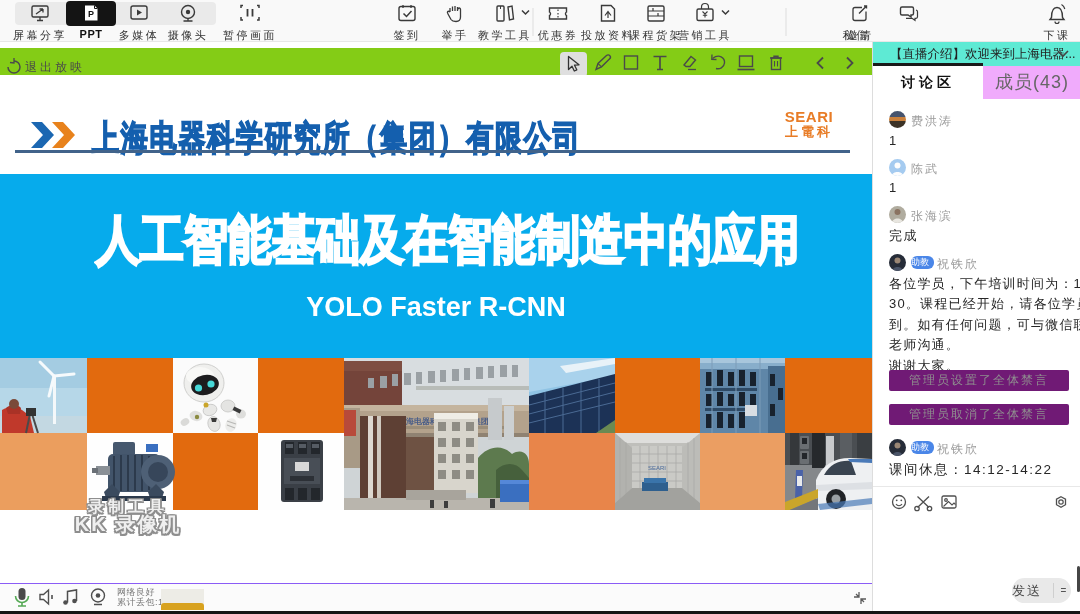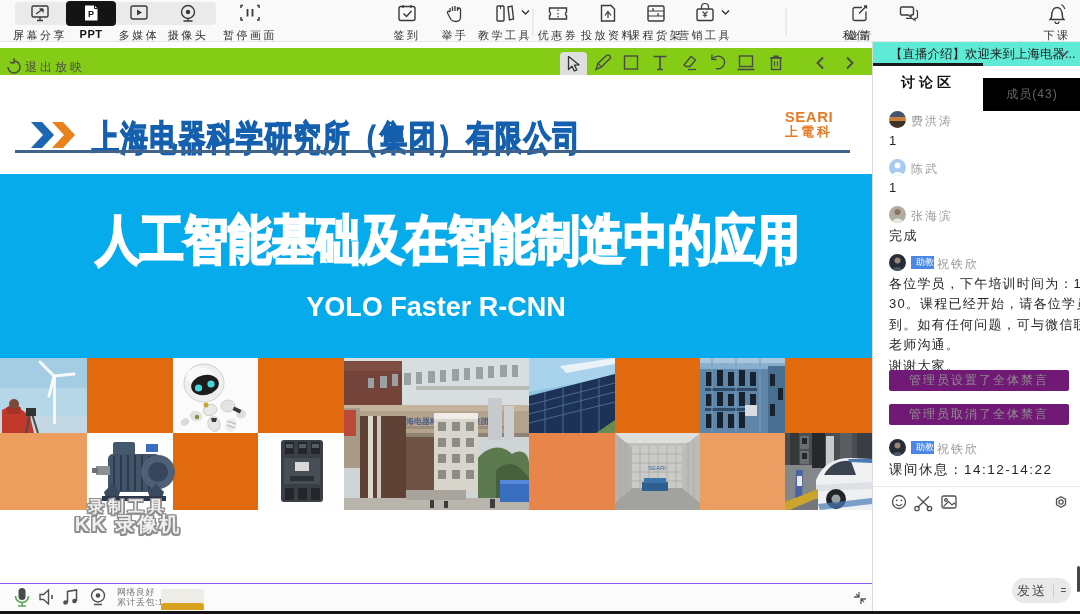--- a/index.html
+++ b/index.html
@@ -33,30 +33,30 @@
 #bbar{position:absolute;left:0;top:583px;width:872px;height:28px;background:#fbfbfb;border-top:1px solid #8b5cf6}
 #nettxt{position:absolute;left:117px;top:4px;font-size:9px;color:#777;line-height:9.5px;letter-spacing:0.5px}
 #wmbox{position:absolute;left:161px;top:5px;width:43px;height:16px;background:#edece6}
 #wmwave{position:absolute;left:161px;top:19px;width:43px;height:7px;background:#d8a21f;border-radius:3px 3px 0 0}
 
 #panel{position:absolute;left:872px;top:42px;width:208px;height:569px;background:#fff;border-left:1px solid #ddd}
 #ptitle{position:absolute;left:0;top:0;width:208px;height:24px;background:#5eead4;font-size:12.5px;color:#222;line-height:24px;padding-left:17px;white-space:nowrap;overflow:hidden}
 #pind{position:absolute;left:0;top:21px;width:110px;height:3px;background:#1a1a1a}
 #tabs{position:absolute;left:0;top:24px;width:208px;height:33px}
 #tabL{position:absolute;left:0;top:0;width:110px;height:33px;background:#fff;text-align:center;font-size:14px;font-weight:bold;color:#111;line-height:33px;letter-spacing:4px}
-#tabR{position:absolute;left:110px;top:12px;width:98px;height:33px;background:#000000;text-align:center;font-size:12px;color:#666;line-height:33px;letter-spacing:1px}
+#tabR{position:absolute;left:110px;top:0;width:98px;height:33px;background:#f0abfc;text-align:center;font-size:18px;color:#666;line-height:33px;letter-spacing:1px}
 .av{position:absolute;left:16px;width:17px;height:17px;border-radius:50%;overflow:hidden}
 .nm{position:absolute;left:38px;font-size:12px;color:#9b9b9b;white-space:nowrap;letter-spacing:2px}
 .msg{position:absolute;left:16px;font-size:13px;color:#262626;white-space:nowrap;letter-spacing:1.5px}
-.badge{position:absolute;left:38px;width:23px;height:13px;background:#4a86e8;border-radius:0;color:#fff;font-size:9px;text-align:right;line-height:13px}
+.badge{position:absolute;left:38px;width:23px;height:13px;background:#4a86e8;border-radius:6px;color:#fff;font-size:9px;text-align:left;line-height:13px}
 .notice{position:absolute;left:16px;width:180px;height:21px;background:#701a75;border-radius:2px;text-align:center;font-size:12px;color:#8f8f8f;line-height:21px;letter-spacing:2px}
 #para{position:absolute;left:16px;top:232px;font-size:13px;color:#262626;line-height:20.4px;white-space:nowrap;letter-spacing:1.2px}
 #pdiv{position:absolute;left:0;top:444px;width:208px;height:1px;background:#e8e8e8}
 #send{position:absolute;left:139px;top:536px;width:59px;height:25px;background:#e9e9e9;border-radius:12.5px}
-#send .st{position:absolute;left:0;top:0;width:40px;text-align:center;font-size:13px;color:#4a4a4a;line-height:25px;letter-spacing:2px}
+#send .st{position:absolute;left:0;top:0;width:40px;text-align:left;font-size:13px;color:#4a4a4a;line-height:25px;letter-spacing:2px}
 #send .sd{position:absolute;left:41px;top:5px;width:1px;height:15px;background:#cfcfcf}
 #send .se{position:absolute;left:44px;top:0;width:15px;text-align:center;font-size:10px;color:#555;line-height:25px}
 #sbar{position:absolute;left:204px;top:524px;width:3px;height:26px;background:#454545;border-radius:2px}
 #blackstrip{position:absolute;left:0;top:611px;width:1080px;height:3px;background:#151515}
 svg{display:block}
 </style></head>
 <body>
 <div id="app">
   <div id="tb1">
     <div id="tb1grp"></div>

